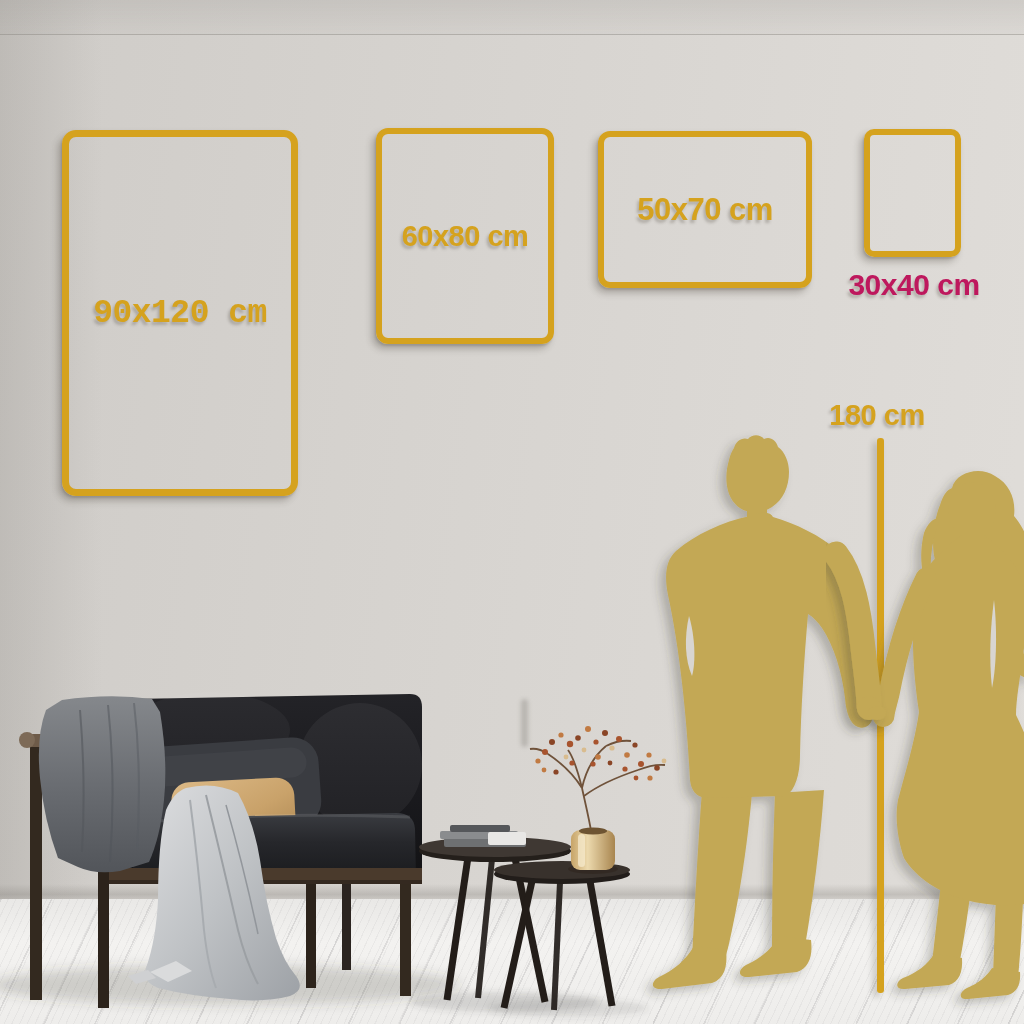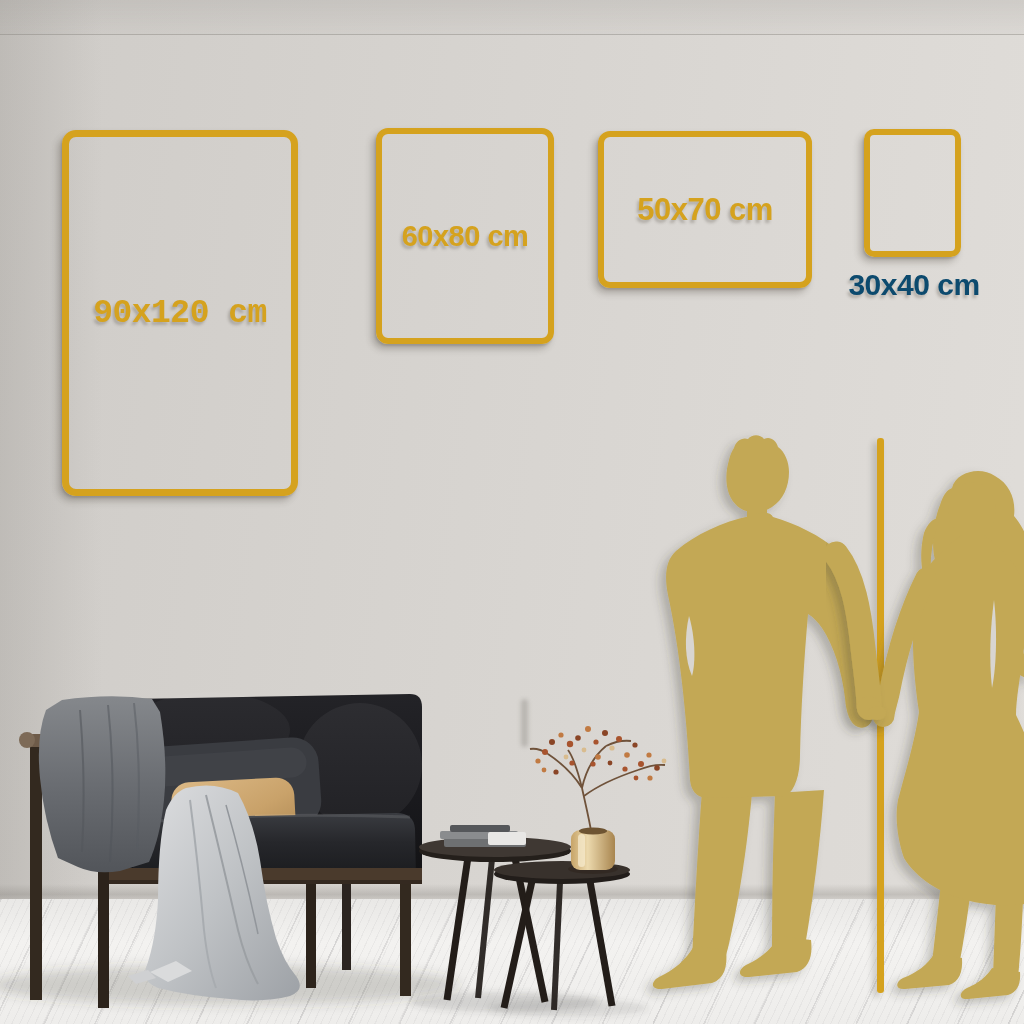--- a/index.html
+++ b/index.html
@@ -51,21 +51,21 @@
   }
   .frame-1{left:62px;top:130px;width:236px;height:366px;border-width:7px;border-radius:14px;font-family:Liberation Mono, monospace;}
   .frame-1 .frame-label{font-size:33px;}
   .frame-2{left:376px;top:128px;width:178px;height:216px;border-radius:12px;}
   .frame-2 .frame-label{font-size:29px;}
   .frame-3{left:598px;top:131px;width:214px;height:157px;border-radius:12px;}
   .frame-3 .frame-label{font-size:31px;}
   .frame-4{left:864px;top:129px;width:97px;height:128px;border-radius:10px;}
   .label-below{
     position:absolute;left:828px;top:268px;width:172px;text-align:center;z-index:3;
-    color:#0c4a6e;font-weight:bold;font-size:30px;letter-spacing:-0.5px;
+    color:#be185d;font-weight:bold;font-size:30px;letter-spacing:-0.5px;
     text-shadow:-2px 3px 3px rgba(55,48,35,0.25);white-space:nowrap;
   }
   
   .height-label{
     position:absolute;left:788px;top:399px;width:178px;text-align:center;z-index:3;
     color:#d5a21e;font-weight:bold;font-size:29px;letter-spacing:-0.5px;
     text-shadow:-2px 3px 3px rgba(55,48,35,0.25);white-space:nowrap;
   }
   .height-line{
     position:absolute;left:877px;top:438px;width:7px;height:555px;z-index:3;
@@ -238,20 +238,21 @@
   </div>
   <div class="frame frame-2">
     <span class="frame-label">60x80 cm</span>
   </div>
   <div class="frame frame-3">
     <span class="frame-label">50x70 cm</span>
   </div>
   <div class="frame frame-4"></div>
   <div class="label-below">30x40 cm</div>
 
+  <div class="height-label">180 cm</div>
   <div class="height-line"></div>
 
   <svg class="couple" viewBox="0 0 1024 1024">
     <defs>
       <filter id="cutShadow" x="-20%" y="-20%" width="150%" height="150%">
         <feDropShadow dx="-6" dy="5" stdDeviation="5" flood-color="#3b362c" flood-opacity="0.28"></feDropShadow>
       </filter>
     </defs>
 
     <g fill="#c3a855" filter="url(#cutShadow)">

